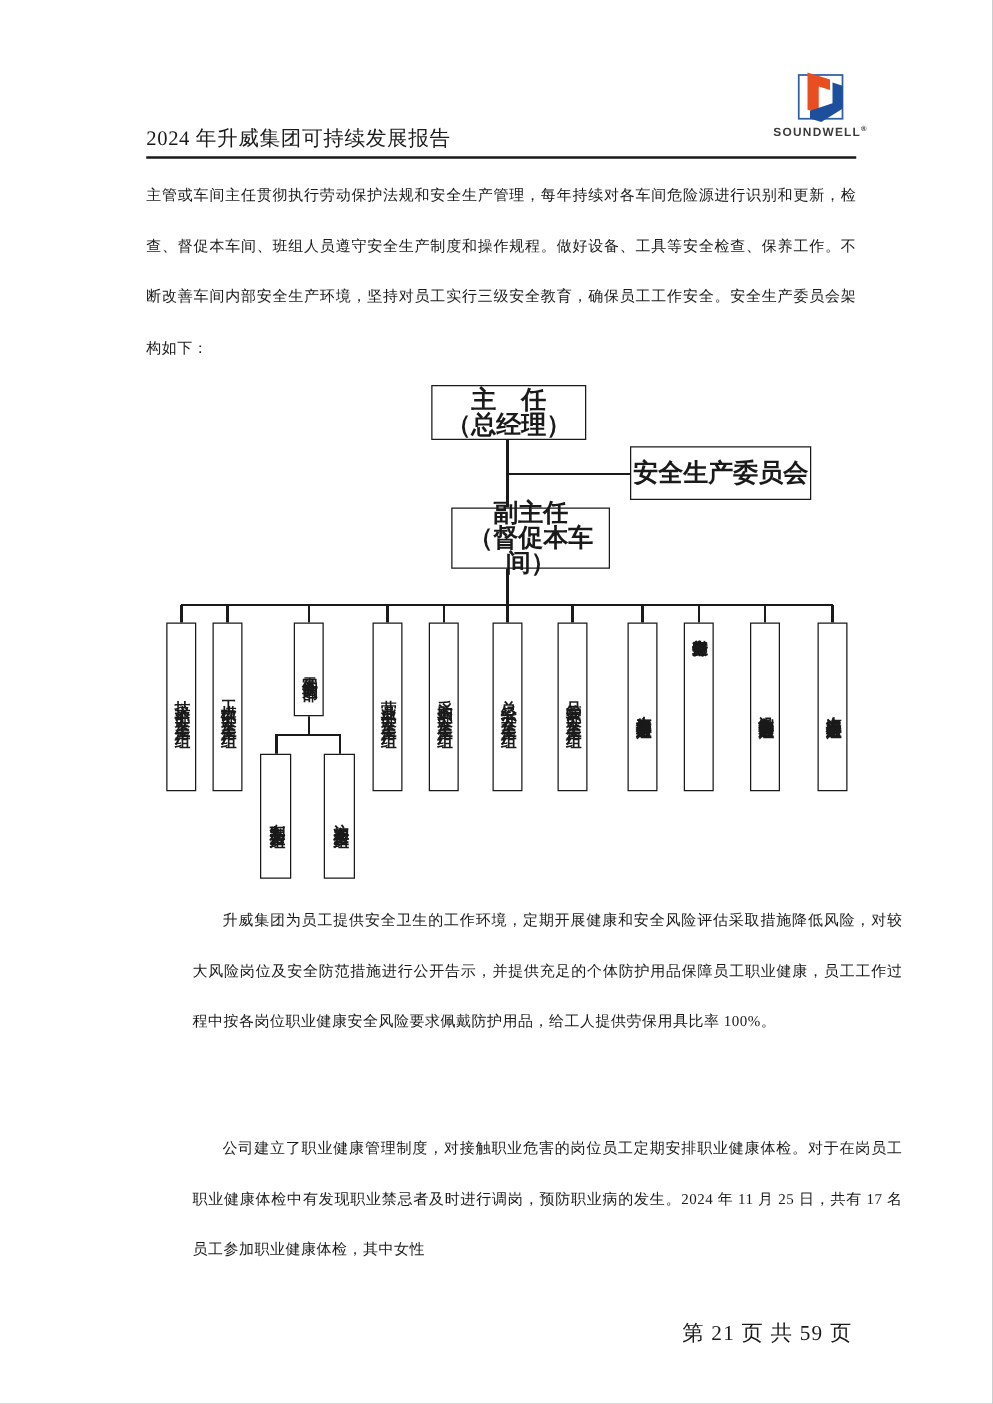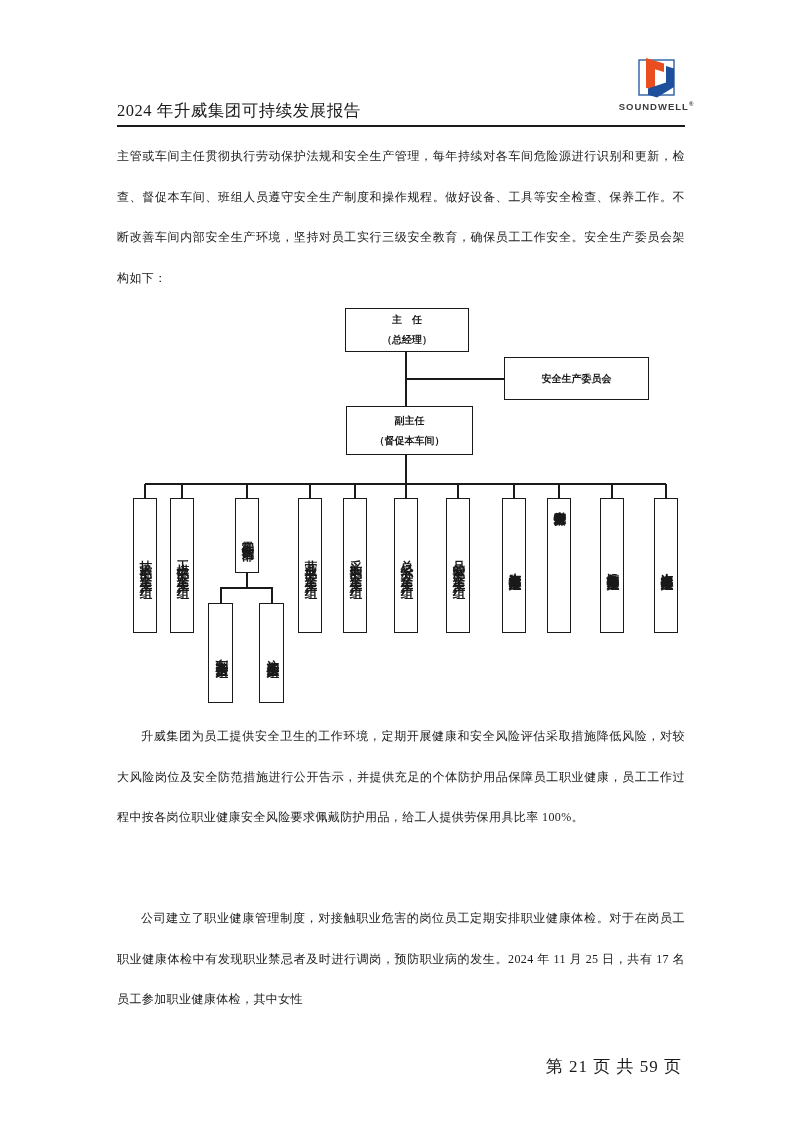--- a/index.html
+++ b/index.html
@@ -37,21 +37,21 @@
   }
   .logo-text sup { font-size: 6px; letter-spacing: 0; }
 
   
   .para {
     position: absolute; left: 117px; width: 568px;
     font-size: 12px; line-height: 40.7px;
     text-align: justify; text-justify: inter-ideograph;
     letter-spacing: .4px;
   }
-  .para.indent { text-indent: 2em; }
+  .para.indent { text-indent: 2em; margin-left: 37px; }
   .p1 { top: 136px; }
   .p2 { top: 716px; }
   .p3 { top: 898px; }
 
   
   .footer {
     position: absolute; top: 1055px; right: 112px;
     font-size: 17px; letter-spacing: 1px;
   }
 
@@ -59,26 +59,26 @@
   .chart {
     position: absolute; left: 110px; top: 300px;
     width: 580px; height: 412px;
   }
   .chart svg.wires { position: absolute; left: 0; top: 0; }
   .hbox {
     position: absolute; box-sizing: border-box;
     border: 1.6px solid #1a1a1a; background: #fff;
     display: flex; flex-direction: column;
     align-items: center; justify-content: center;
-    font-size: 10px; font-weight: bold; line-height: 20px;
+    font-size: 20px; font-weight: bold; line-height: 20px;
     text-align: center;
   }
   .node-director  { left: 235px; top:   8px; width: 124px; height: 44px; }
   .node-committee { left: 394px; top:  57px; width: 145px; height: 43px; }
-  .node-deputy    { left: 236px; top: 106px; width: 127px; height: 49px; }
+  .node-deputy    { left: 251px; top: 106px; width: 127px; height: 49px; }
 
   .vbox {
     position: absolute; box-sizing: border-box;
     width: 24px; border: 1.5px solid #1a1a1a; background: #fff;
     writing-mode: vertical-rl; text-orientation: upright;
     text-align: center; line-height: 21px;
     font-size: 12.5px; font-weight: 600;
   }
   .g1  { left:  23px; top: 198px; height: 135px; letter-spacing: 3.8px; }
   .g2  { left:  60px; top: 198px; height: 135px; letter-spacing: 3.8px; }

